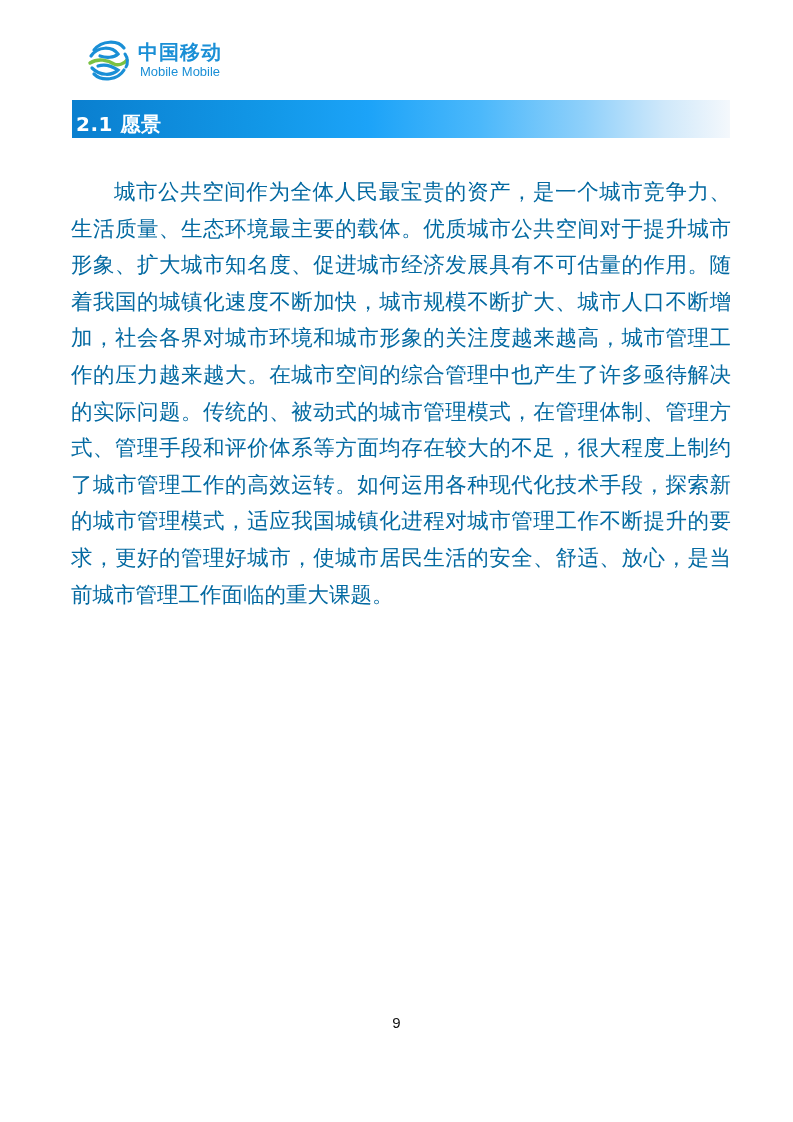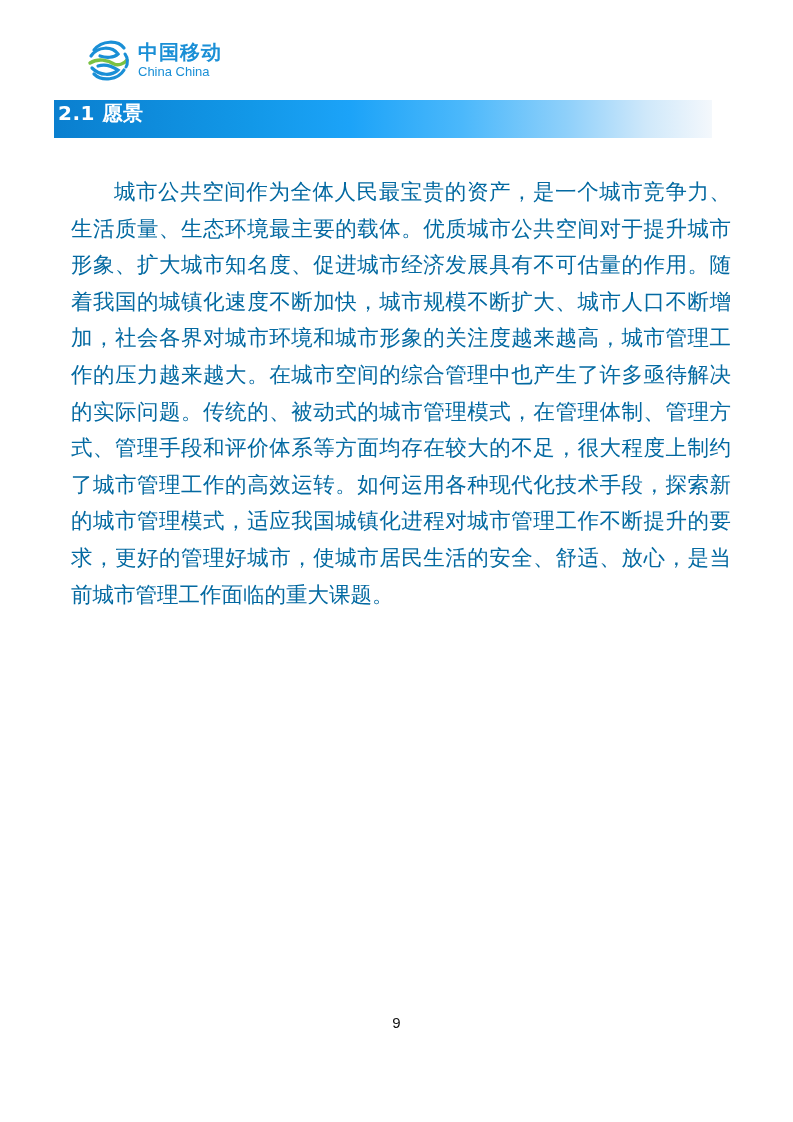--- a/index.html
+++ b/index.html
@@ -2,31 +2,31 @@
 <html><head>
   <meta charset="utf-8">
   <style>
     html, body { margin: 0; padding: 0; background: #ffffff; }
     body {
       width: 793px; height: 1122px; position: relative; overflow: hidden;
       font-family: "DejaVu Sans", "Liberation Sans", sans-serif;
     }
     .logo {
       position: absolute; left: 84px; top: 36px; width: 160px; height: 48px;
-      display: flex; align-items: center;
+      display: flex; align-items: center; text-align: center;
     }
     .logo-mark { width: 48px; height: 48px; flex: none; }
     .logo-text { margin-left: 6px; display: flex; flex-direction: column; line-height: 1; }
     .logo-cn { color: #1a8fd6; font-size: 20px; font-weight: bold; letter-spacing: 1px; }
     .logo-en { color: #1a8fd6; font-size: 13px; margin-top: 3px; font-family: "Liberation Sans", sans-serif; }
 
     .section-bar {
-      position: absolute; left: 54px; top: 100px; width: 658px; height: 38px;
+      position: absolute; left: 72px; top: 100px; width: 658px; height: 38px;
       background: linear-gradient(90deg, #0a7fcf 0%, #1298e8 30%, #1ca3f8 45%, #4bb8fb 62%, #8fd0fa 78%, #cfe8fa 90%, #f4f8fc 100%);
-      display: flex; align-items: flex-start;
+      display: flex; align-items: flex-end;
     }
     .section-title {
       color: #ffffff; font-size: 20px; font-weight: bold; margin-left: 4px;
       font-family: "DejaVu Sans", "Liberation Sans", sans-serif;
       letter-spacing: 0.5px;
     }
 
     .body-text {
       position: absolute; left: 71px; top: 174px; width: 660px;
       color: #0369a1; font-size: 21.5px; line-height: 36.6px;
@@ -50,21 +50,21 @@
       <path d="M10 14 C18 4, 34 4, 40 12" stroke="#1a8fd6" stroke-width="3.2"></path>
       <path d="M7 20 C14 10, 28 10, 34 18 C30 22, 22 22, 16 20" stroke="#1a8fd6" stroke-width="3.2"></path>
       <path d="M6 27 C14 22, 24 24, 30 28 C34 30, 40 28, 43 24" stroke="#7ac143" stroke-width="3.4"></path>
       <path d="M14 30 C20 28, 28 30, 34 34 C28 40, 16 40, 8 32" stroke="#1a8fd6" stroke-width="3.2"></path>
       <path d="M10 38 C18 46, 34 44, 40 34" stroke="#1a8fd6" stroke-width="3.2"></path>
       <path d="M41 18 C44 22, 44 28, 42 31" stroke="#1a8fd6" stroke-width="3"></path>
     </g>
   </svg>
   <div class="logo-text">
     <span class="logo-cn">中国移动</span>
-    <span class="logo-en">China China</span>
+    <span class="logo-en">Mobile Mobile</span>
   </div>
 </div>
 
 <div class="section-bar">
   <span class="section-title">2.1 愿景</span>
 </div>
 
 <div class="body-text">
   <p>城市公共空间作为全体人民最宝贵的资产，是一个城市竞争力、生活质量、生态环境最主要的载体。优质城市公共空间对于提升城市形象、扩大城市知名度、促进城市经济发展具有不可估量的作用。随着我国的城镇化速度不断加快，城市规模不断扩大、城市人口不断增加，社会各界对城市环境和城市形象的关注度越来越高，城市管理工作的压力越来越大。在城市空间的综合管理中也产生了许多亟待解决的实际问题。传统的、被动式的城市管理模式，在管理体制、管理方式、管理手段和评价体系等方面均存在较大的不足，很大程度上制约了城市管理工作的高效运转。如何运用各种现代化技术手段，探索新的城市管理模式，适应我国城镇化进程对城市管理工作不断提升的要求，更好的管理好城市，使城市居民生活的安全、舒适、放心，是当前城市管理工作面临的重大课题。</p>
 </div>

